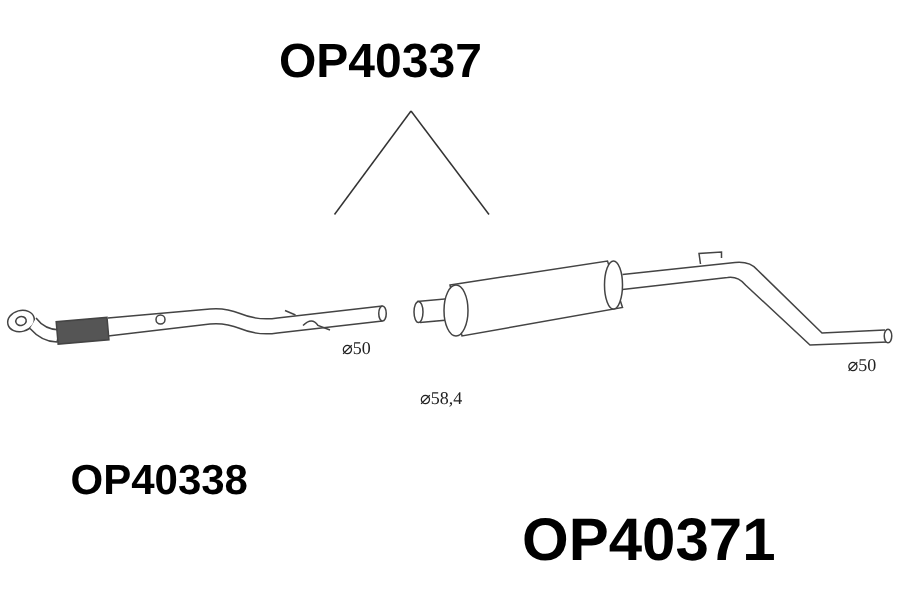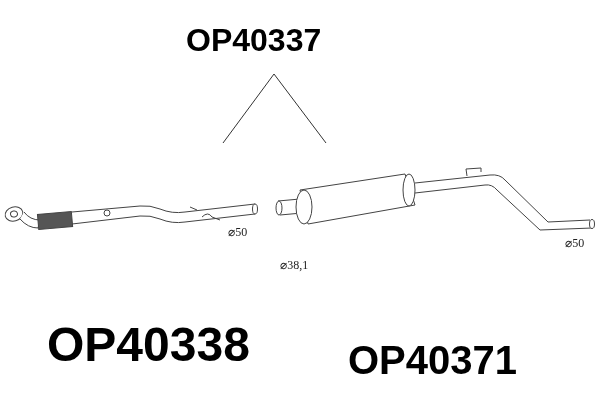--- a/index.html
+++ b/index.html
@@ -1,19 +1,19 @@
 <!DOCTYPE html>
 <html><head>
 <meta charset="utf-8">
 <style>
   html, body { margin:0; padding:0; background:#ffffff; }
   body { width:600px; height:400px; position:relative; overflow:hidden; font-family:"Liberation Sans", sans-serif; }
   .label { position:absolute; font-weight:bold; color:#000; font-family:"Liberation Sans", sans-serif; letter-spacing:0px; }
   #top-label { left:186px; top:22px; font-size:32px; }
-  #left-label { left:47px; top:317px; font-size:48px; }
+  #left-label { left:47px; top:304px; font-size:28px; }
   #right-label { left:348px; top:317px; font-size:40px;margin-top:21px; }
   .dim { position:absolute; font-size:12px; color:#222; font-family:Liberation Serif, serif;margin-top:33px; }
   #dim1 { left:228px; top:192px; }
   #dim2 { left:280px; top:225px; }
   #dim3 { left:565px; top:203px; }
   svg { position:absolute; left:0; top:0; }
 </style>
 </head>
 <body>
 
@@ -55,14 +55,14 @@
     <ellipse cx="592" cy="224" rx="2.5" ry="4.5"></ellipse>
     <path d="M467 176 L466 169 L481 168 L481 172" fill="none"></path>
   </g>
 </svg>
 
 <div class="label" id="top-label">OP40337</div>
 <div class="label" id="left-label">OP40338</div>
 <div class="label" id="right-label">OP40371</div>
 
 <div class="dim" id="dim1">⌀50</div>
-<div class="dim" id="dim2">⌀38,1</div>
+<div class="dim" id="dim2">⌀58,4</div>
 <div class="dim" id="dim3">⌀50</div>
 
 </body></html>

